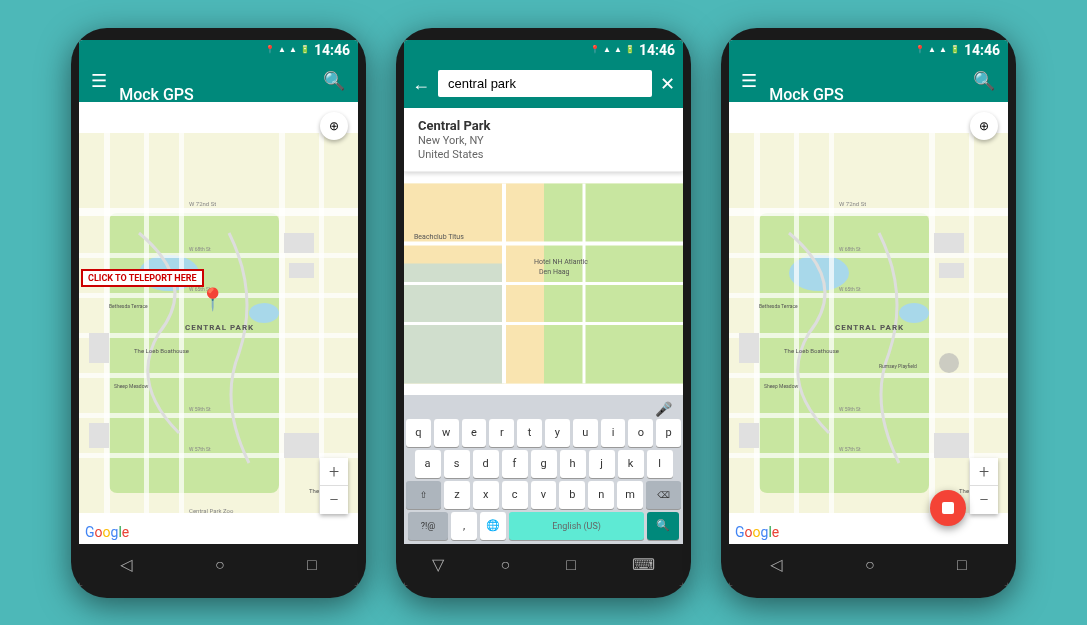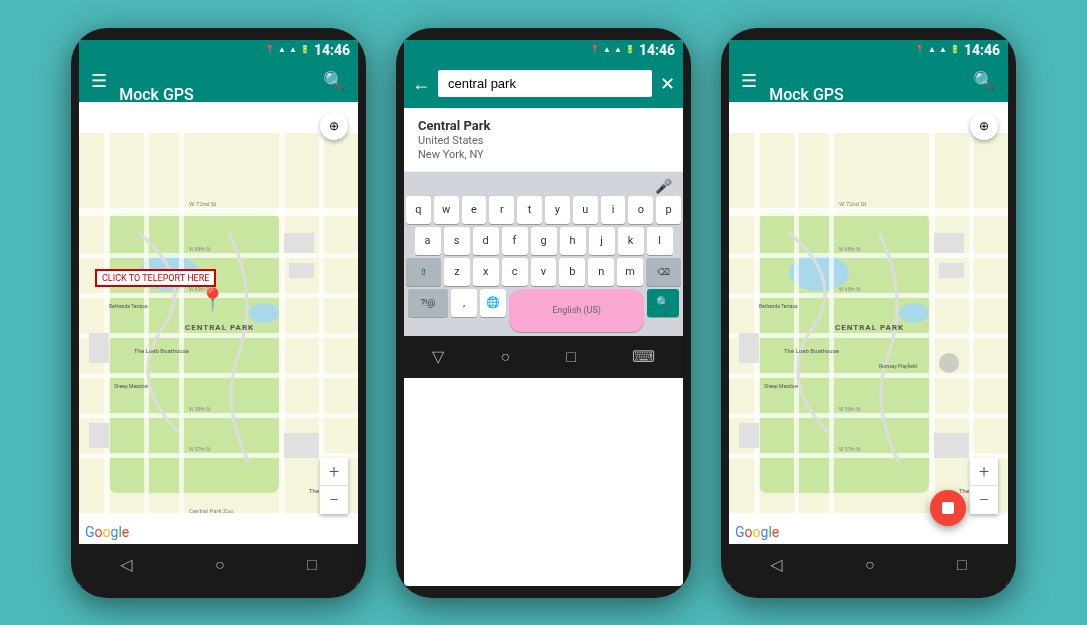--- a/index.html
+++ b/index.html
@@ -172,26 +172,26 @@
     .google-logo span:nth-child(2) { color: #ea4335; }
     .google-logo span:nth-child(3) { color: #fbbc05; }
     .google-logo span:nth-child(4) { color: #4285f4; }
     .google-logo span:nth-child(5) { color: #34a853; }
     .google-logo span:nth-child(6) { color: #ea4335; }
 
     
     .teleport-label {
       position: absolute;
       top: 38%;
-      left: 16px;
+      left: 2px;
       background: white;
       border: 2px solid #cc0000;
       padding: 2px 5px;
       font-size: 9px;
-      font-weight: normal;
+      font-weight: bold;
       color: #cc0000;
       text-transform: uppercase;
       white-space: nowrap;
     }
 
     
     .map-pin {
       position: absolute;
       top: 42%;
       left: 48%;
@@ -284,23 +284,23 @@
       max-width: 32px;
     }
     .kb-bottom-row {
       display: flex;
       justify-content: center;
       gap: 3px;
       padding: 0 2px;
     }
     .kb-space {
       flex: 3;
-      background: #f9a8d4;
-      border-radius: 12px;
-      height: 43px;
+      background: #5eead4;
+      border-radius: 3px;
+      height: 28px;
       display: flex;
       align-items: center;
       justify-content: center;
       font-size: 9px;
       color: #666;
       box-shadow: 0 1px 0 #999;
     }
     .mic-icon-area {
       display: flex;
       align-items: center;
@@ -454,24 +454,44 @@
     </div>
 
     <div class="search-bar">
       <span class="search-close">←</span>
       <input class="search-input-field" type="text" value="central park" style="font-size: 13px;">
       <span class="search-close">✕</span>
     </div>
 
     <div class="autocomplete-dropdown">
       <div class="autocomplete-title">Central Park</div>
+      <div class="autocomplete-subtitle">New York, NY</div>
       <div class="autocomplete-subtitle">United States</div>
-      <div class="autocomplete-subtitle">New York, NY</div>
-    </div>
-
+    </div>
+
+    <div class="map-area" style="flex:1;">
+      <svg width="100%" height="100%" viewBox="0 0 279 200" xmlns="http://www.w3.org/2000/svg">
+        <rect width="279" height="200" fill="#f5f5dc"></rect>
+
+        <rect x="0" y="0" width="140" height="200" fill="#f9e4b0"></rect>
+        <rect x="140" y="0" width="139" height="200" fill="#c8e6a0"></rect>
+
+        <rect x="0" y="80" width="100" height="120" fill="#a8d8ea" opacity="0.5"></rect>
+
+        <line x1="0" y1="60" x2="279" y2="60" stroke="#fff" stroke-width="4"></line>
+        <line x1="0" y1="100" x2="279" y2="100" stroke="#fff" stroke-width="3"></line>
+        <line x1="0" y1="140" x2="279" y2="140" stroke="#fff" stroke-width="3"></line>
+        <line x1="100" y1="0" x2="100" y2="200" stroke="#fff" stroke-width="4"></line>
+        <line x1="180" y1="0" x2="180" y2="200" stroke="#fff" stroke-width="3"></line>
+
+        <text x="10" y="55" font-size="7" fill="#555">Beachclub Titus</text>
+        <text x="130" y="80" font-size="7" fill="#555">Hotel NH Atlantic</text>
+        <text x="135" y="90" font-size="7" fill="#555">Den Haag</text>
+      </svg>
+    </div>
 
     <div class="keyboard">
       <div class="mic-icon-area">
         <span style="font-size:14px;">🎤</span>
       </div>
 
       <div class="kb-row">
         <div class="kb-key">q</div>
         <div class="kb-key">w</div>
         <div class="kb-key">e</div>

